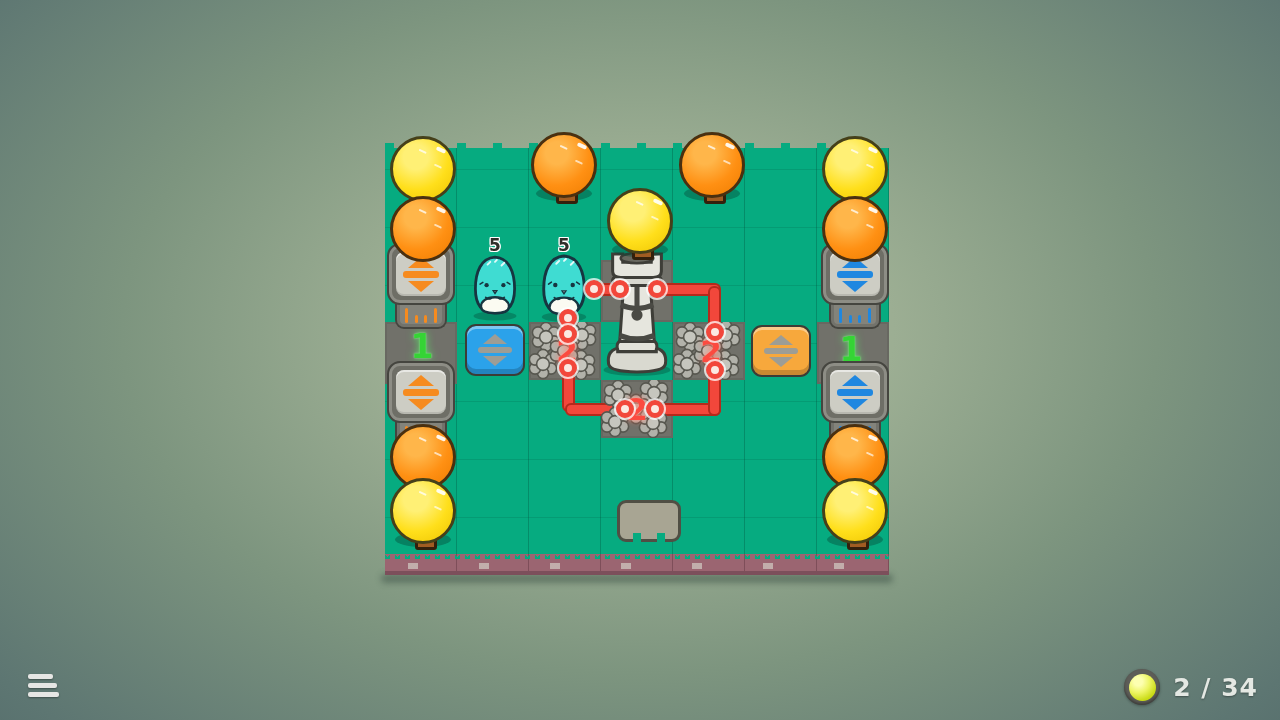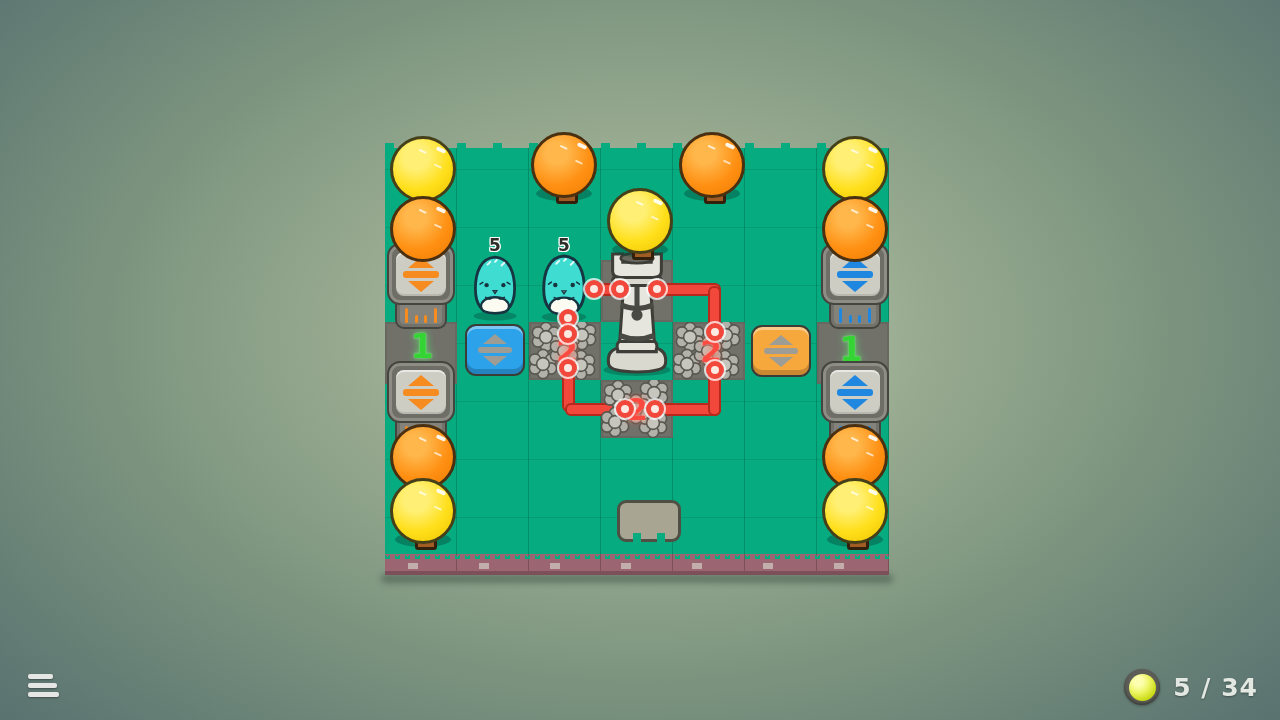--- a/index.html
+++ b/index.html
@@ -404,16 +404,16 @@
   </div>
 
   <div class="menu-btn">
     <i></i>
       <i></i>
       <i></i>
   </div>
 
   <div class="counter">
     <div class="orb"></div>
-    <span class="txt">5 / 34</span>
+    <span class="txt">2 / 34</span>
   </div>
 
 </div>
 
 </body></html>

